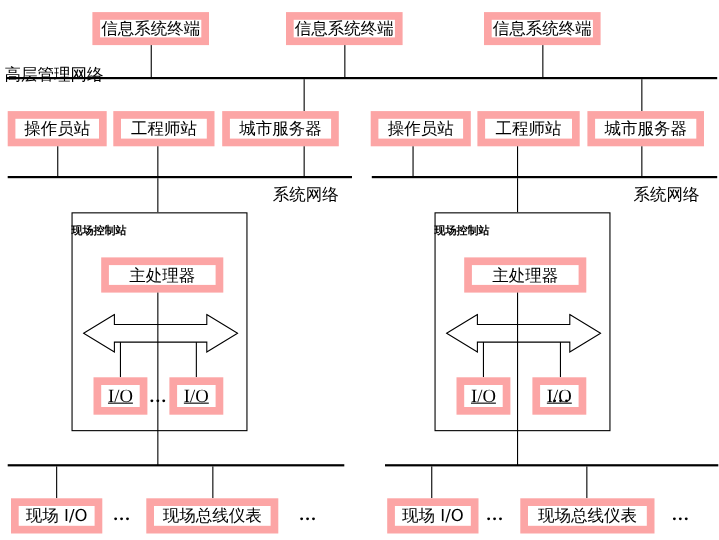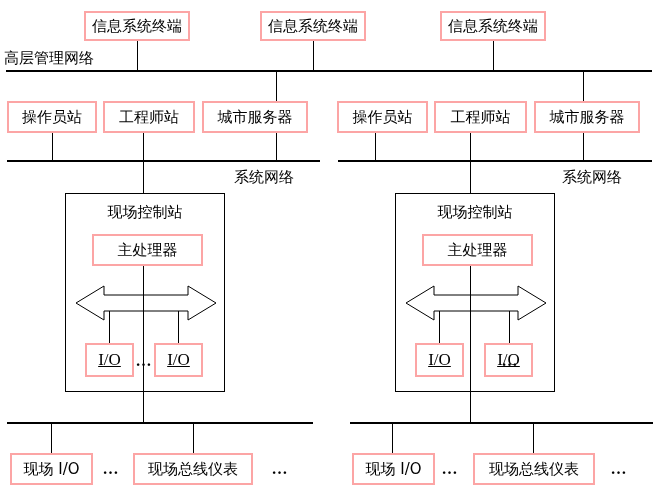--- a/index.html
+++ b/index.html
@@ -1,48 +1,48 @@
 <!DOCTYPE html>
 <html><head>
 <meta charset="utf-8">
 <style>
   html,body{margin:0;padding:0;background:#ffffff;}
   .canvas{
     position:relative;width:654px;height:491px;background:#ffffff;
     font-family:"DejaVu Sans", sans-serif;color:#000;overflow:hidden;
   }
   .box{
-    position:absolute;background:#ffffff;border:2px solid #fca5a5;
+    position:absolute;background:#ffffff;border:7px solid #fca5a5;
     display:flex;align-items:center;justify-content:center;
     font-size:15px;white-space:nowrap;box-sizing:border-box;
   }
   .io-box{font-family:"Liberation Serif", serif;font-size:17px;text-decoration:underline;}
   .hline{position:absolute;height:2px;background:#000;}
   .vline{position:absolute;width:1px;background:#000;}
   .lbl{position:absolute;font-size:15px;white-space:nowrap;}
-  .lbl-right{text-align:left;}
+  .lbl-right{text-align:center;}
   .station-box{position:absolute;background:#ffffff;border:1px solid #000;box-sizing:border-box;}
-  .station-title{position:absolute;text-align:center;font-size:15px;font-weight:normal;white-space:nowrap;}
+  .station-title{position:absolute;text-align:left;font-size:10px;font-weight:bold;white-space:nowrap;}
   .dots{position:absolute;font-family:"Liberation Serif", serif;font-size:16px;font-weight:bold;text-align:center;letter-spacing:1px;}
   svg{position:absolute;display:block;}
 </style>
 </head>
 <body>
 
 <div class="canvas">
 
   <div class="box" style="left:84px;top:11px;width:106px;height:30px;">信息系统终端</div>
   <div class="box" style="left:260px;top:11px;width:106px;height:30px;">信息系统终端</div>
   <div class="box" style="left:440px;top:11px;width:106px;height:30px;">信息系统终端</div>
 
   <div class="vline" style="left:137px;top:41px;height:29px;"></div>
   <div class="vline" style="left:313px;top:41px;height:29px;"></div>
   <div class="vline" style="left:493px;top:41px;height:29px;"></div>
 
-  <div class="lbl" style="left:4px;top:49px;font-family:Liberation Serif, serif;">高层管理网络</div>
+  <div class="lbl" style="left:4px;top:59px;font-family:Liberation Serif, serif;">高层管理网络</div>
   <div class="hline" style="left:6px;top:70px;width:646px;"></div>
 
   <div class="vline" style="left:276px;top:72px;height:29px;"></div>
   <div class="vline" style="left:583px;top:72px;height:29px;"></div>
 
   <div class="box" style="left:7px;top:101px;width:90px;height:32px;">操作员站</div>
   <div class="box" style="left:103px;top:101px;width:92px;height:32px;">工程师站</div>
   <div class="box" style="left:202px;top:101px;width:106px;height:32px;">城市服务器</div>
 
   <div class="box" style="left:337px;top:101px;width:91px;height:32px;">操作员站</div>

